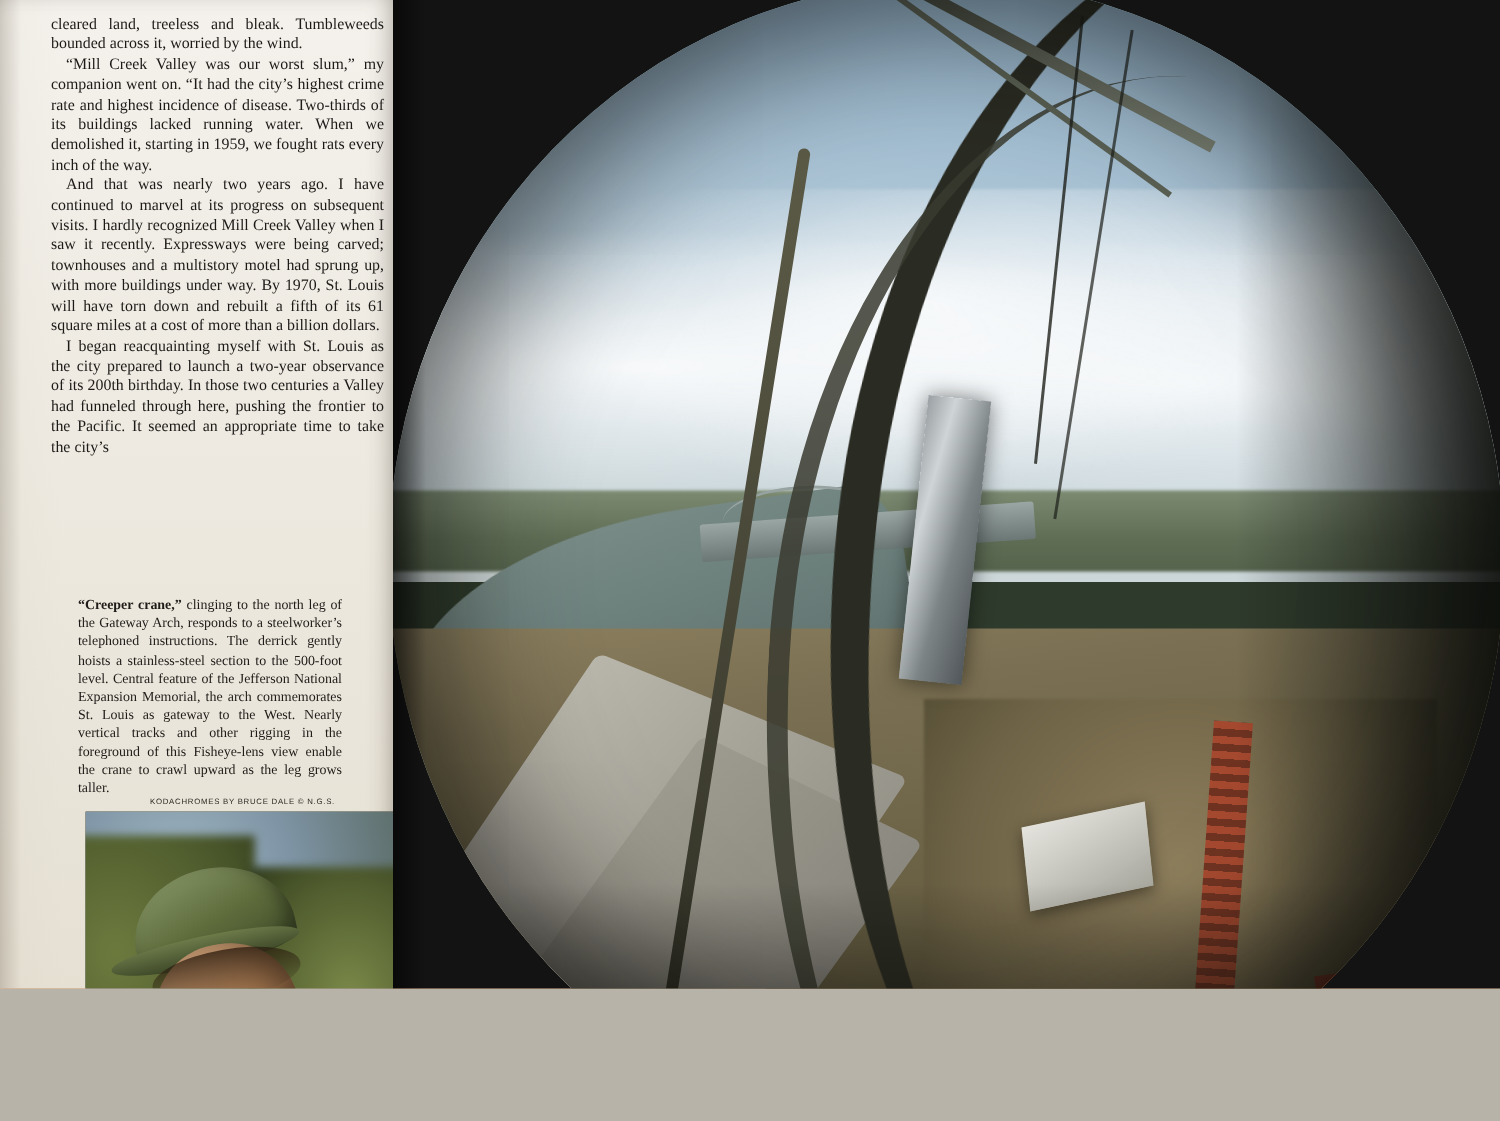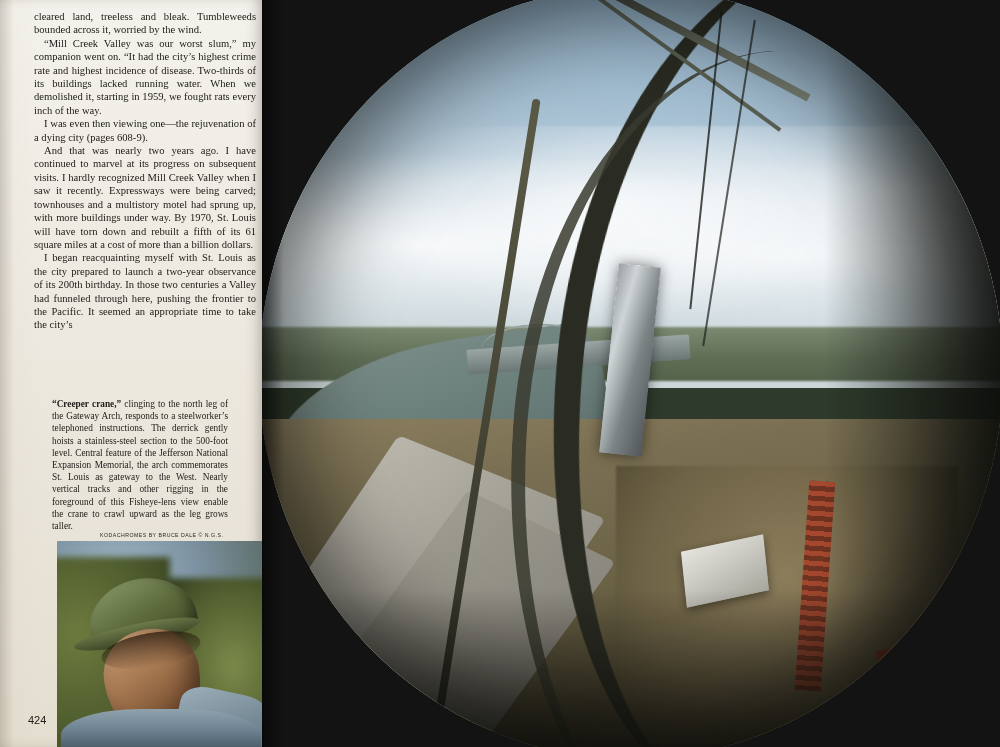--- a/index.html
+++ b/index.html
@@ -3,21 +3,21 @@
 <meta charset="utf-8">
 <style>
   html, body {
     margin: 0;
     padding: 0;
     background: #b8b3a8;
   }
   .page {
     position: relative;
     width: 1000px;
-    height: 747px;
+    height: 659px;
     overflow: hidden;
     background: #f97316;
     font-family: "Liberation Serif", serif;
   }
 
   
   .left-page {
     position: absolute;
     left: 0; top: 0;
     width: 262px;
@@ -359,21 +359,20 @@
 </head>
 <body>
 
 <div class="page">
 
   <div class="left-page">
 
     <div class="text-col">
       <p class="first">cleared land, treeless and bleak. Tumbleweeds bounded across it, worried by the wind.</p>
       <p>“Mill Creek Valley was our worst slum,” my companion went on. “It had the city’s highest crime rate and highest incidence of disease. Two-thirds of its buildings lacked running water. When we demolished it, starting in 1959, we fought rats every inch of the way.</p>
-      <p>I was even then viewing one—the rejuvenation of a dying city (pages 608-9).</p>
       <p>And that was nearly two years ago. I have continued to marvel at its progress on subsequent visits. I hardly recognized Mill Creek Valley when I saw it recently. Expressways were being carved; townhouses and a multistory motel had sprung up, with more buildings under way. By 1970, St. Louis will have torn down and rebuilt a fifth of its 61 square miles at a cost of more than a billion dollars.</p>
       <p>I began reacquainting myself with St. Louis as the city prepared to launch a two-year observance of its 200th birthday. In those two centuries a Valley had funneled through here, pushing the frontier to the Pacific. It seemed an appropriate time to take the city’s</p>
     </div>
 
     <div class="caption">
       <b>“Creeper crane,”</b><span> clinging to the north leg of the Gateway Arch, responds to a steelworker’s telephoned instructions. The derrick gently hoists a stainless-steel section to the 500-foot level. Central feature of the Jefferson National Expansion Memorial, the arch commemorates St. Louis as gateway to the West. Nearly vertical tracks and other rigging in the foreground of this Fisheye-lens view enable the crane to crawl upward as the leg grows taller.</span>
     </div>
 
     <div class="credit">KODACHROMES BY BRUCE DALE © N.G.S.</div>
 

